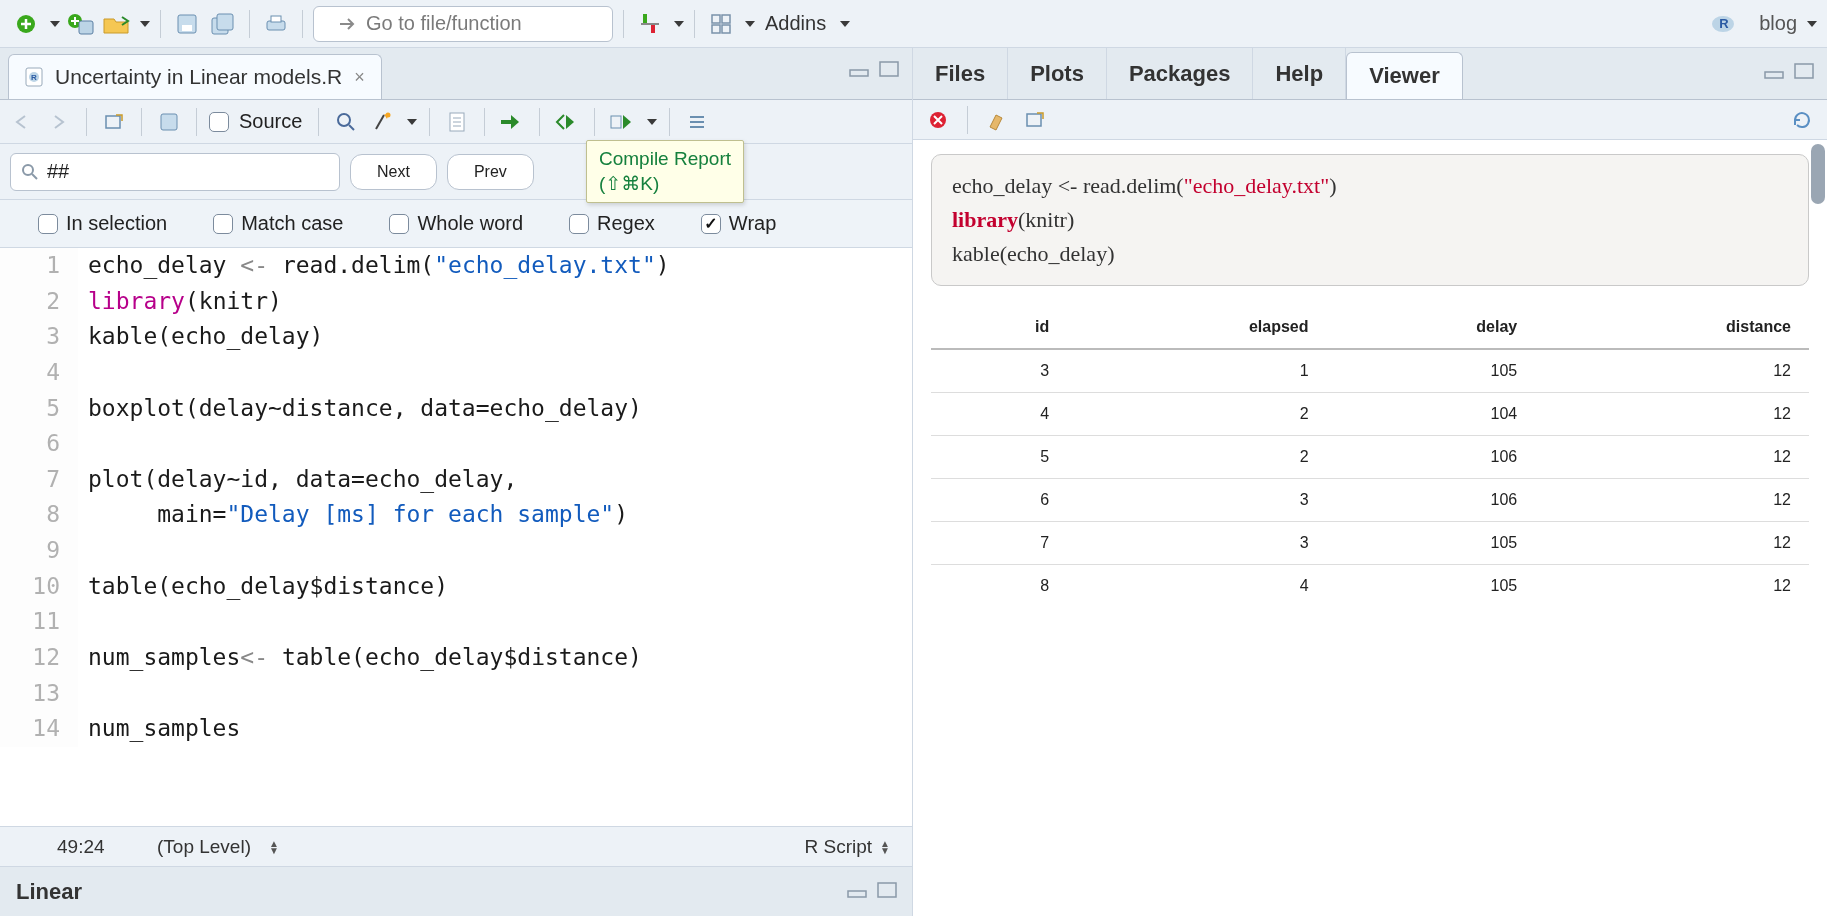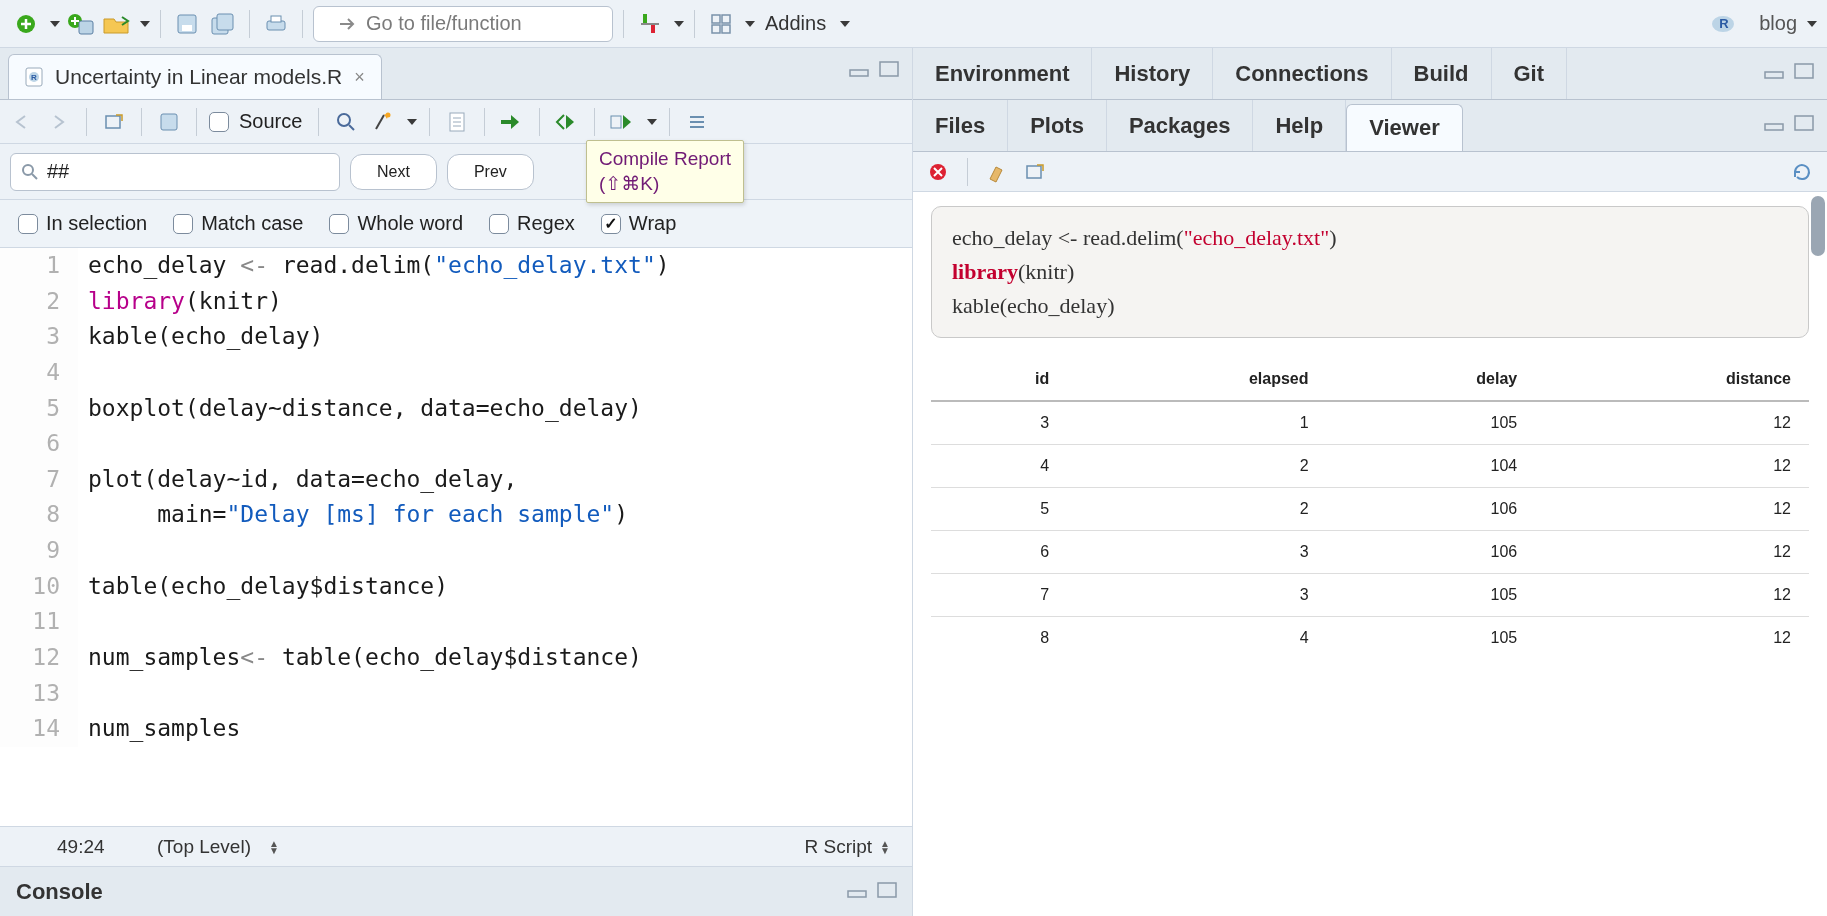--- a/index.html
+++ b/index.html
@@ -134,21 +134,21 @@
 
 
 .tooltip {
   position: absolute;
   left: 586px;
   top: 140px;
   background: #ffffe8;
   border: 1px solid #bfbf8f;
   padding: 6px 12px;
   font-size: 19px;
-  color: #701a75;
+  color: #15803d;
   border-radius: 2px;
   box-shadow: 1px 2px 4px rgba(0,0,0,0.15);
   z-index: 50;
   line-height: 1.3;
 }
 
 
 .find-bar {
   height: 56px;
   background: #edf2f7;
@@ -187,21 +187,21 @@
   height: 48px;
   background: #eef3f8;
   border-bottom: 1px solid #cfd8e3;
   display:flex;
   align-items:center;
   padding: 0 18px;
   gap: 26px;
   font-size:20px;
   color:#222;
 }
-.opt { display:flex; align-items:center; gap:8px; }
+.opt { display:flex; align-items:center; gap:8px;margin-left:20px; }
 
 
 .editor {
   flex: 1 1 auto;
   overflow: hidden;
   background: #fff;
   position: relative;
 }
 .code-lines { height: 100%; overflow:hidden; }
 .code-line {
@@ -614,57 +614,38 @@
       <span class="lang">
         <span>R Script</span>
         <span class="updown">
             <span>▲</span>
             <span>▼</span>
           </span>
       </span>
     </div>
 
     <div class="console-head">
-      <span>Console</span>
+      <span>Linear</span>
       <div class="pane-controls">
         <span class="win-icon">
             <svg width="24" height="18">
               <rect x="2" y="10" width="18" height="6" fill="none" stroke="#8a99a8" stroke-width="1.5"></rect>
             </svg>
           </span>
         <span class="win-icon">
             <svg width="24" height="18">
               <rect x="2" y="2" width="18" height="14" fill="none" stroke="#8a99a8" stroke-width="1.5"></rect>
             </svg>
           </span>
       </div>
     </div>
   </div>
 
   <div class="right-col">
 
-    <div class="rtabs" id="env-tabs">
-      <div class="rtab">Environment</div>
-        <div class="rtab">History</div>
-        <div class="rtab">Connections</div>
-        <div class="rtab">Build</div>
-        <div class="rtab">Git</div>
-        <div class="pane-controls">
-        <span class="win-icon">
-            <svg width="24" height="18">
-              <rect x="2" y="10" width="18" height="6" fill="none" stroke="#8a99a8" stroke-width="1.5"></rect>
-            </svg>
-          </span>
-        <span class="win-icon">
-            <svg width="24" height="18">
-              <rect x="2" y="2" width="18" height="14" fill="none" stroke="#8a99a8" stroke-width="1.5"></rect>
-            </svg>
-          </span>
-      </div>
-    </div>
 
     <div class="rtabs" id="viewer-tabs">
       <div class="rtab">Files</div>
         <div class="rtab">Plots</div>
         <div class="rtab">Packages</div>
         <div class="rtab">Help</div>
         <div class="rtab active">Viewer</div>
         <div class="pane-controls">
         <span class="win-icon">
             <svg width="24" height="18">

